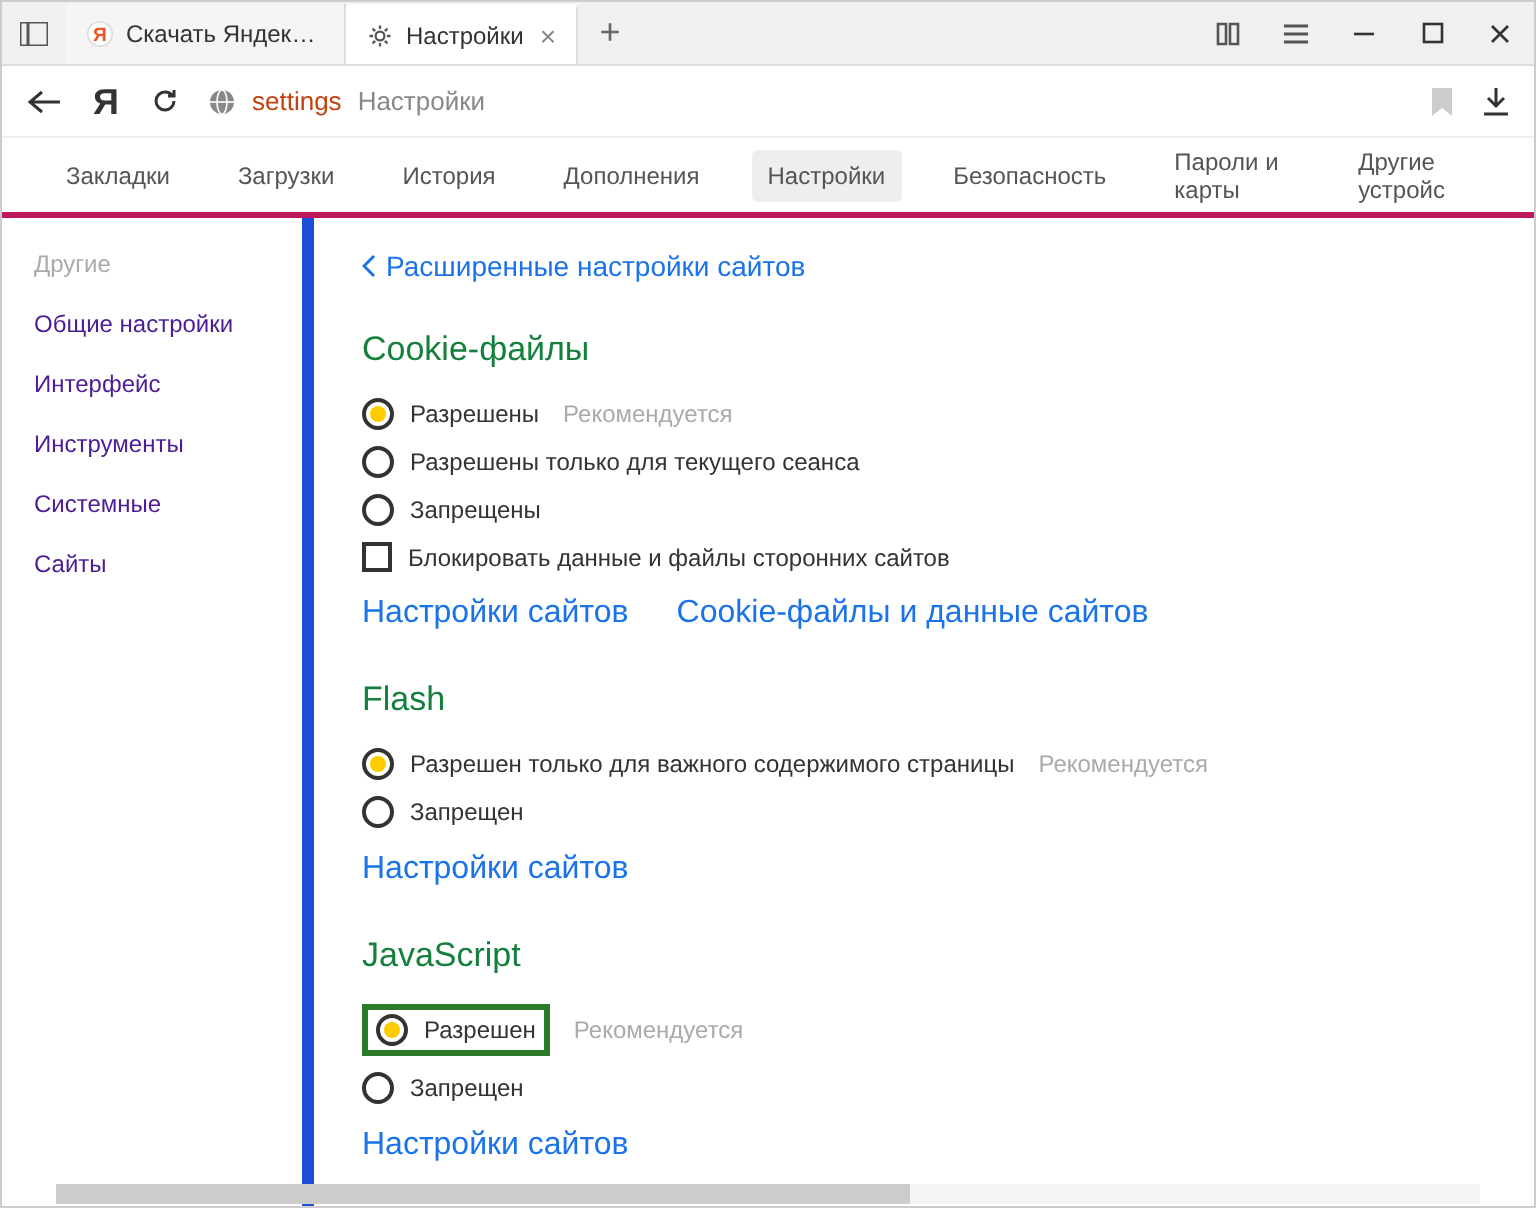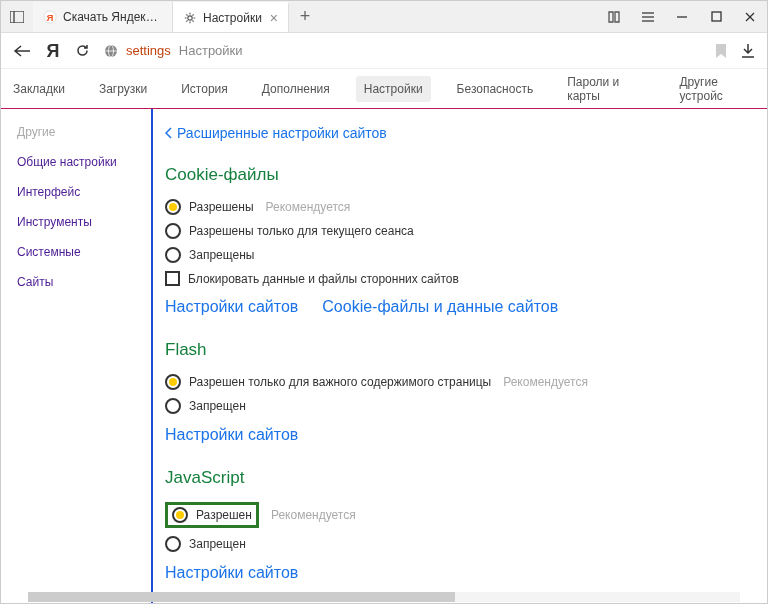--- a/index.html
+++ b/index.html
@@ -14,28 +14,28 @@
 .tab-close { margin-left: 8px; color: #888; font-size: 14px; }
 .new-tab { width: 32px; display: flex; align-items: center; justify-content: center; color: #666; font-size: 18px; }
 .titlebar-right { margin-left: auto; display: flex; align-items: center; }
 .win-btn { width: 34px; height: 32px; display: flex; align-items: center; justify-content: center; color: #555; }
 .addrbar { height: 36px; display: flex; align-items: center; padding: 0 12px; gap: 14px; border-bottom: 1px solid #eee; }
 .addr-btn { color: #555; display: flex; align-items: center; justify-content: center; }
 .addr-text { flex: 1; display: flex; align-items: center; gap: 8px; font-size: 13px; color: #333; }
 .addr-proto { color: #c2410c; }
 .addr-page { color: #888; }
 .bookmark-icon { color: #bbb; }
-.topnav { height: 40px; display: flex; align-items: center; justify-content: flex-end; padding: 0 4px; gap: 18px; font-size: 12px; color: #555; border-bottom: 1px solid #be185d; }
+.topnav { height: 40px; display: flex; align-items: center; justify-content: flex-end; padding: 0 24px; gap: 18px; font-size: 12px; color: #555; border-bottom: 3px solid #be185d; }
 .topnav-item { padding: 6px 8px; border-radius: 3px; cursor: pointer; }
 .topnav-item.active { background: #eee; }
 .content { flex: 1; display: flex; overflow: hidden; }
 .sidebar { width: 150px; padding: 8px 0; }
 .side-item { padding: 8px 16px; font-size: 12px; color: #4c1d95; cursor: pointer; }
 .side-item.muted { color: #aaa; }
-.main { flex: 1; padding: 16px 12px; overflow-y: auto; border-left: 2px solid #1d4ed8; }
+.main { flex: 1; padding: 16px 24px; overflow-y: auto; border-left: 6px solid #1d4ed8; }
 .back-link { color: #1a73e8; font-size: 14px; margin-bottom: 24px; display: flex; align-items: center; gap: 4px; cursor: pointer; }
 .section { margin-bottom: 24px; }
 .section-title { font-size: 17px; font-weight: normal; color: #15803d; margin-bottom: 10px; }
 .radio-row { display: flex; align-items: center; padding: 4px 0; font-size: 12px; color: #333; gap: 8px; }
 .radio { width: 16px; height: 16px; border: 2px solid #333; border-radius: 50%; display: flex; align-items: center; justify-content: center; flex-shrink: 0; }
 .radio.checked { border-color: #333; }
 .radio.checked::after { content: ''; width: 8px; height: 8px; background: #ffcc00; border-radius: 50%; }
 .checkbox { width: 15px; height: 15px; border: 2px solid #333; flex-shrink: 0; }
 .hint { color: #aaa; margin-left: 4px; }
 .links-row { display: flex; gap: 24px; margin-top: 8px; }

